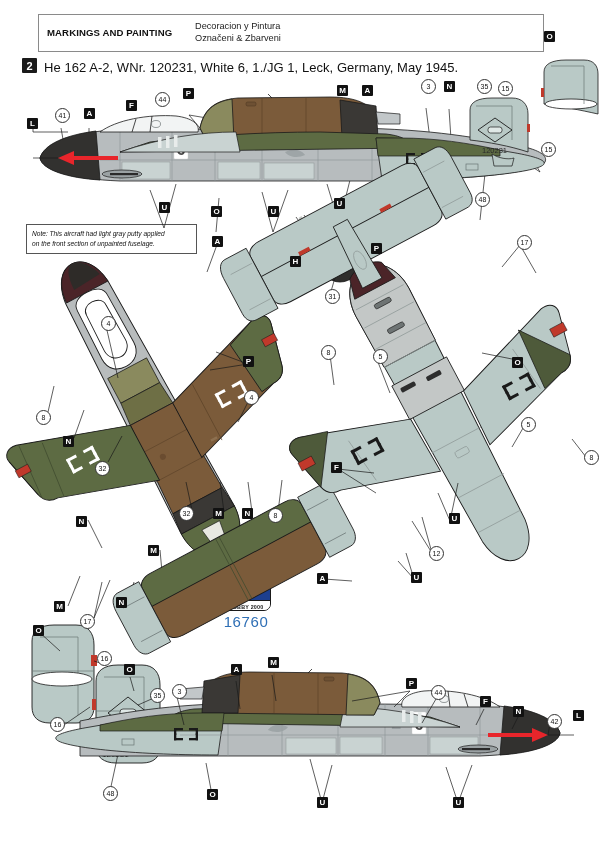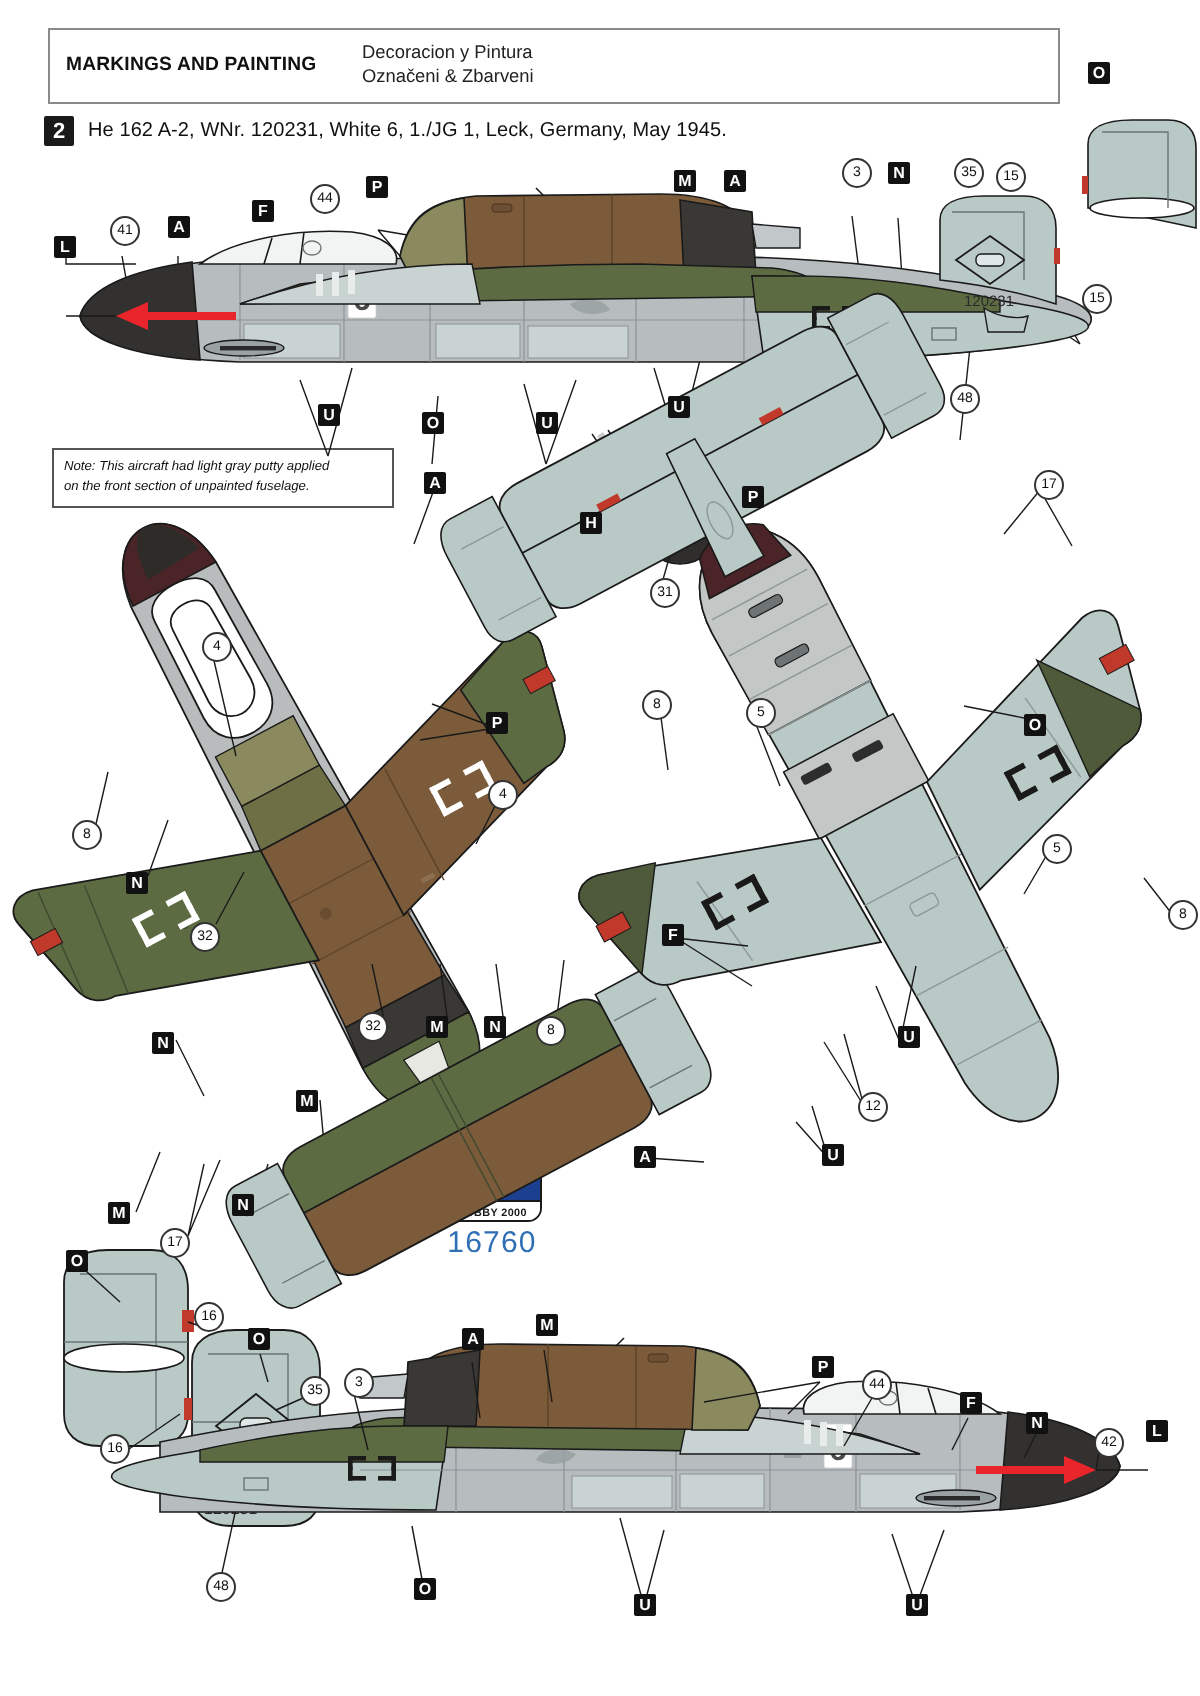--- a/index.html
+++ b/index.html
@@ -12,21 +12,21 @@
     height: 848px;
     position: relative;
     font-family: "Liberation Sans", sans-serif;
     overflow: hidden;
     color: #1a1a1a;
   }
 
   
   .header-box {
     position: absolute;
-    left: 24px;
+    left: 38px;
     top: 14px;
     width: 506px;
     height: 38px;
     border: 1px solid #8a8a8a;
     box-sizing: border-box;
     display: flex;
     align-items: center;
     padding: 0 8px;
   }
   .hdr-col { line-height: 1.28; }
@@ -59,21 +59,21 @@
     font-size: 11px;
     display: flex;
     align-items: center;
     justify-content: center;
     border-radius: 1px;
   }
   .scheme-caption {
     position: absolute;
     left: 44px;
     top: 60px;
-    font-size: 10px;
+    font-size: 13px;
     color: #111;
     white-space: nowrap;
     letter-spacing: 0.05px;
   }
 
   
   .note-box {
     position: absolute;
     left: 26px;
     top: 224px;

